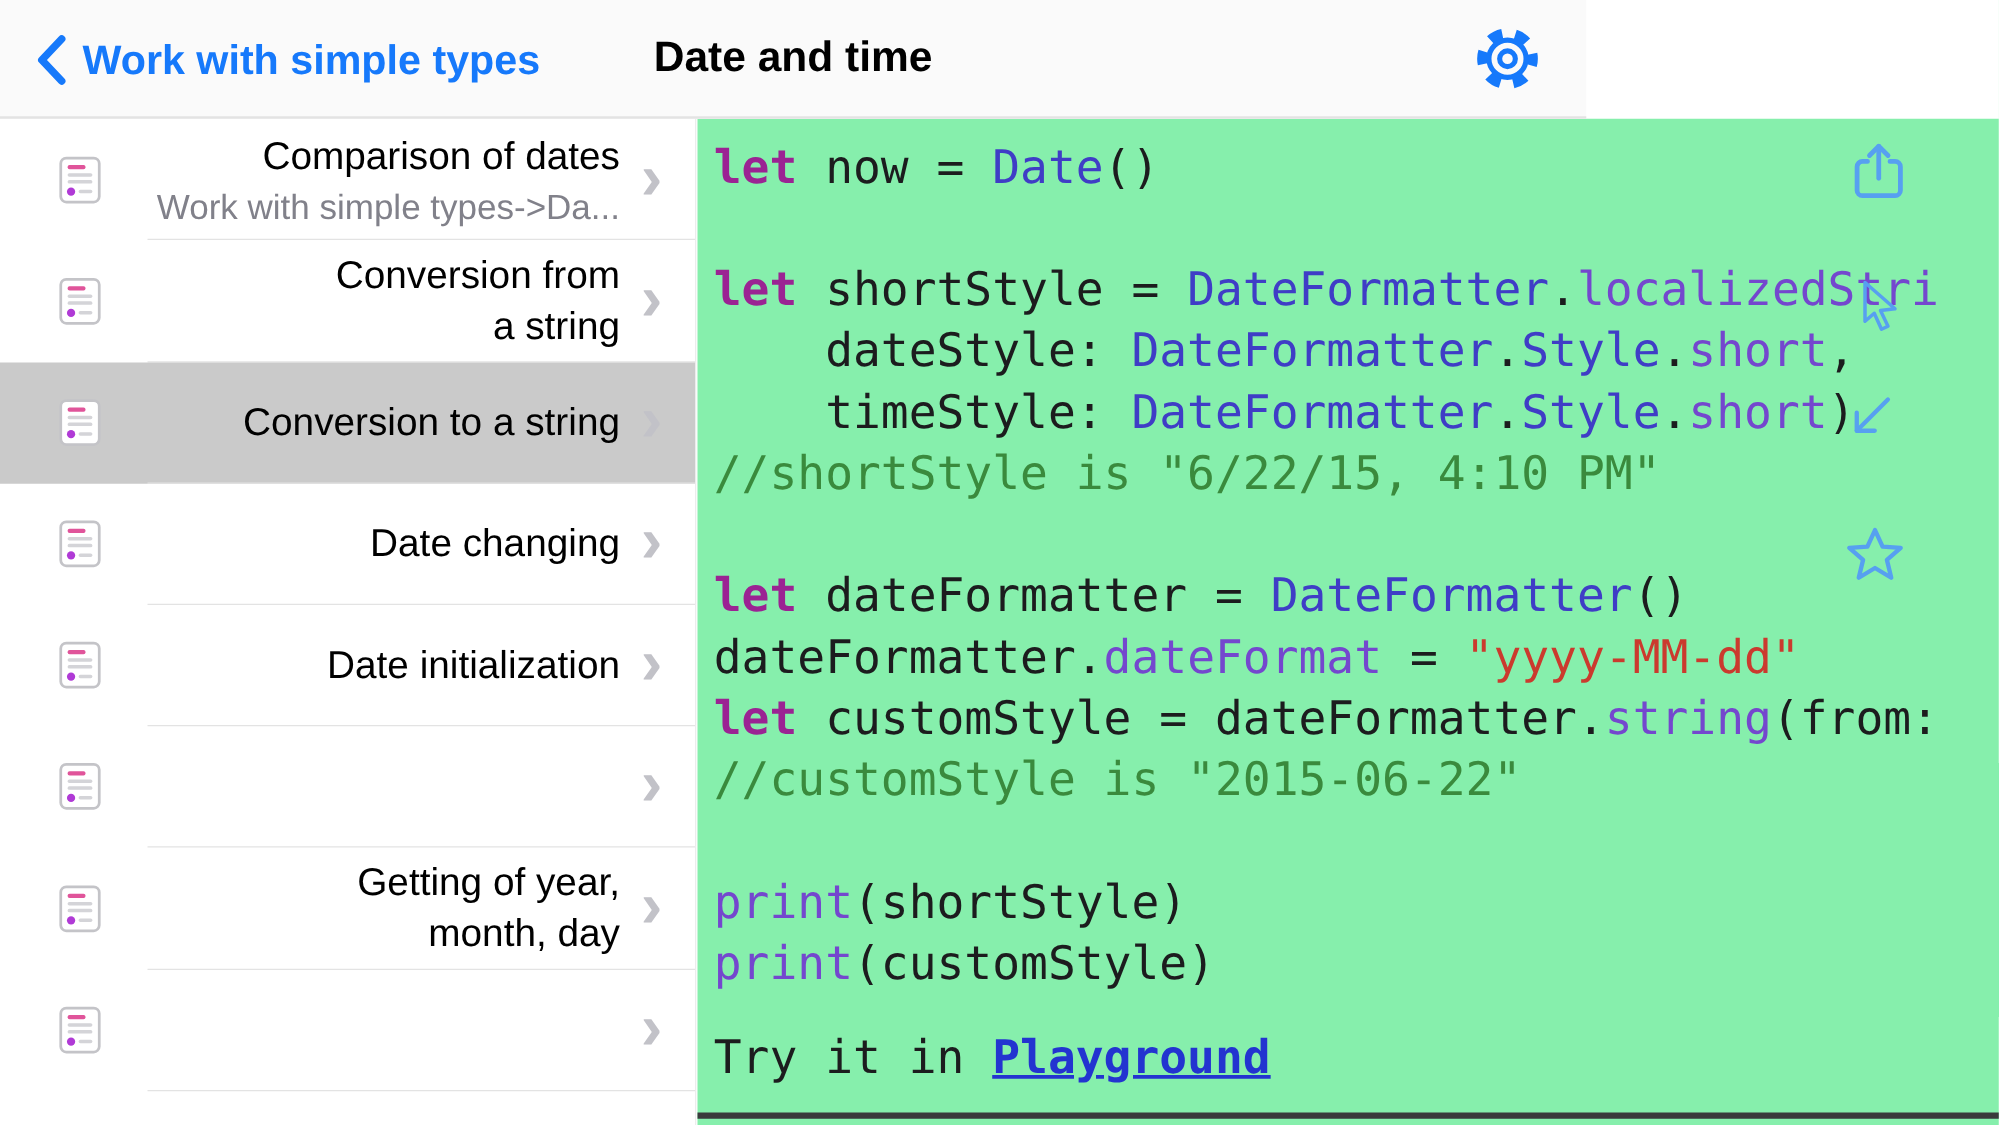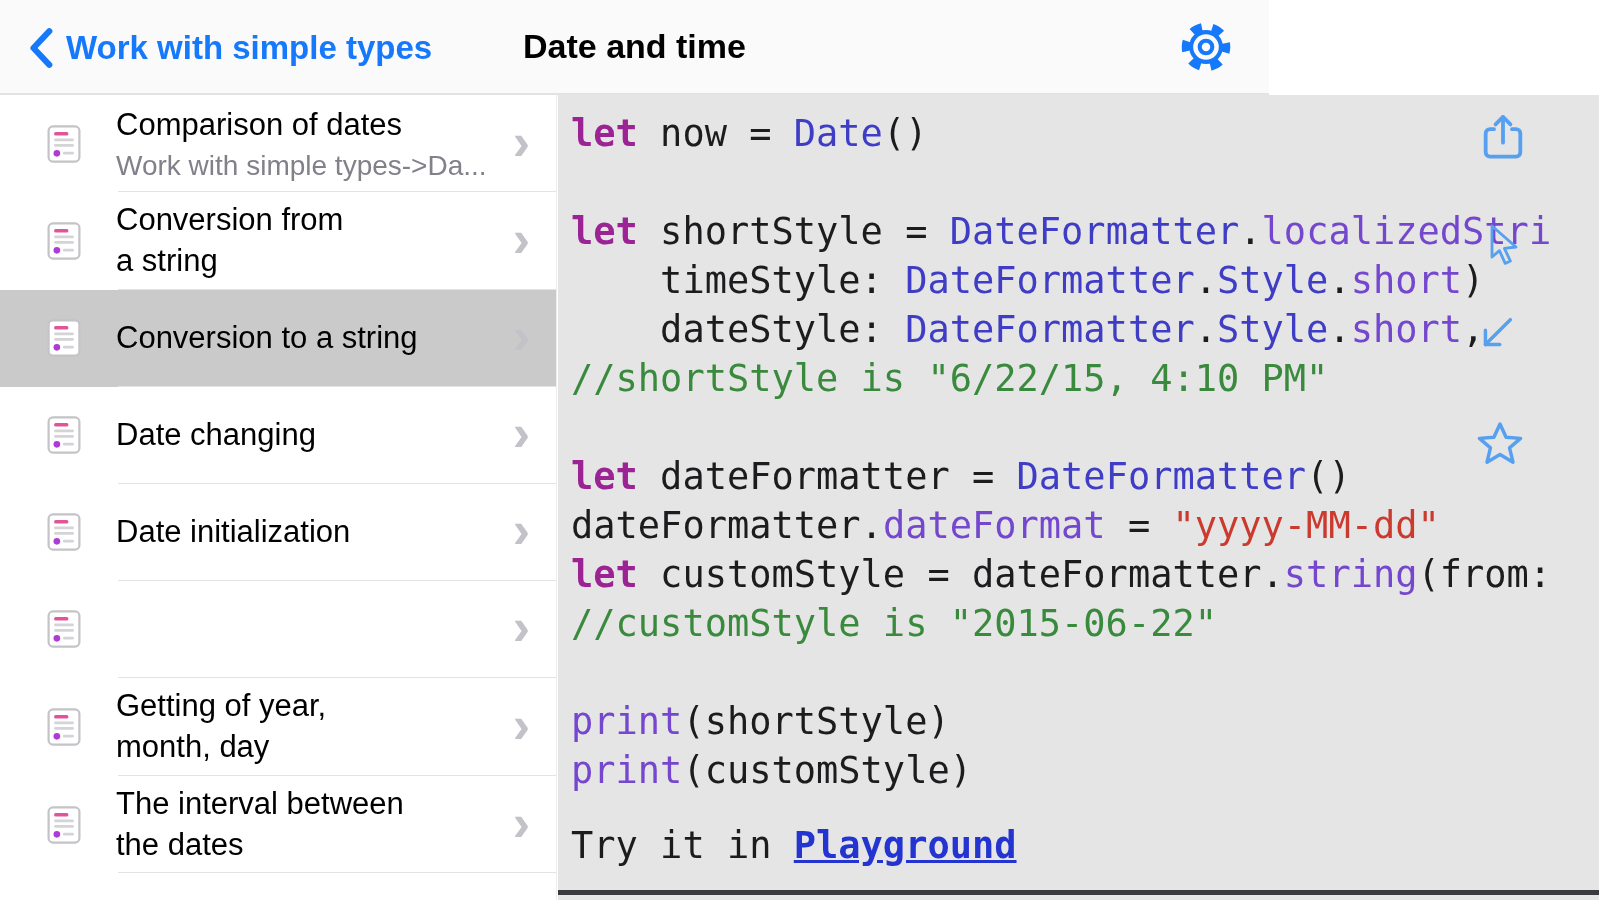--- a/index.html
+++ b/index.html
@@ -16,34 +16,34 @@
     font-weight:600; cursor:pointer; z-index:6; }
   .nav-title { position:absolute; left:0; right:0; text-align:center;
     font-size:34px; font-weight:bold; color:#000000; pointer-events:none; }
   .gear-btn { position:absolute; right:34px; top:18px; color:var(--accent-blue);
     cursor:pointer; z-index:6; }
 
   
   .sidebar { position:absolute; top:95px; left:0; width:557px; bottom:0;
     background:#fff; border-right:1px solid #ECECEC; overflow:hidden; }
   .row { position:relative; display:flex; align-items:center;
-    min-height:97px; padding:8px 0; }
+    min-height:97px; padding:8px 0;text-align:right; }
   .row.selected { background:var(--selected-row-bg); }
   .row-icon { width:44px; height:44px; margin:0 30px 0 42px; flex:none; }
   .row-text { width:380px; }
   .row-title { font-size:31px; color:#000; line-height:1.32; white-space:pre-line; }
   .row-sub { font-size:28px; color:var(--subtitle-gray); margin-top:5px; }
   .chevron { position:absolute; right:26px; top:50%; transform:translateY(-54%);
     color:var(--chevron-gray); font-size:52px; line-height:1; font-weight:bold; }
   .sep { position:absolute; bottom:0; left:118px; right:0; height:1px;
     background:var(--separator); }
 
   
   .code { position:absolute; top:95px; left:558px; right:0; bottom:0;
-    background:#e5e5e5; padding:14px 0 0 13px; overflow:hidden;
+    background:#86efac; padding:14px 0 0 13px; overflow:hidden;
     font-family:"DejaVu Sans Mono","Liberation Mono",monospace;
     font-size:37px; line-height:49px; color:var(--code-plain); }
   .code-line { white-space:pre; height:49px; }
   .tok-n { color:var(--code-plain); }
   .tok-k { color:var(--code-keyword); font-weight:bold; }
   .tok-t { color:var(--code-type); }
   .tok-m { color:var(--code-member);margin-top:16px; }
   .tok-c { color:var(--code-comment); }
   .tok-s { color:var(--code-string); }
   .tryit { margin-top:26px; white-space:pre; font-size:37px; }
@@ -220,38 +220,33 @@
     <span class="row-icon">
       <svg width="44" height="44" viewBox="0 0 40 40">
         <rect x="6" y="4" width="28" height="32" rx="4" fill="#ffffff" stroke="#C4C4C8" stroke-width="2"></rect>
         <rect x="11" y="9" width="13" height="3.2" rx="1.4" fill="#E0549A"></rect>
         <rect x="11" y="15" width="18" height="2.6" rx="1.2" fill="#D4D4D8"></rect>
         <rect x="11" y="20" width="18" height="2.6" rx="1.2" fill="#D4D4D8"></rect>
         <circle cx="13.5" cy="28.5" r="3" fill="#B03AD6"></circle>
         <rect x="19" y="27" width="10" height="2.6" rx="1.2" fill="#D4D4D8"></rect>
       </svg>
     </span>
-    <div class="row-text">
-      <div class="row-title">The interval between
-the dates</div>
-
-    </div>
     <span class="chevron">›</span>
     <div class="sep"></div>
   </div>
 </div>
 </div>
 
 <div class="code">
   <div>
       <div class="code-line"><span class="tok-k">let</span><span class="tok-n"> now = </span><span class="tok-t">Date</span><span class="tok-n">()</span></div>
       <div class="code-line">&nbsp;</div>
       <div class="code-line"><span class="tok-k">let</span><span class="tok-n"> shortStyle = </span><span class="tok-t">DateFormatter</span><span class="tok-n">.</span><span class="tok-m">localizedStri</span></div>
+      <div class="code-line"><span class="tok-n">    dateStyle: </span><span class="tok-t">DateFormatter</span><span class="tok-n">.</span><span class="tok-t">Style</span><span class="tok-n">.</span><span class="tok-m">short</span><span class="tok-n">,</span></div>
       <div class="code-line"><span class="tok-n">    timeStyle: </span><span class="tok-t">DateFormatter</span><span class="tok-n">.</span><span class="tok-t">Style</span><span class="tok-n">.</span><span class="tok-m">short</span><span class="tok-n">)</span></div>
-      <div class="code-line"><span class="tok-n">    dateStyle: </span><span class="tok-t">DateFormatter</span><span class="tok-n">.</span><span class="tok-t">Style</span><span class="tok-n">.</span><span class="tok-m">short</span><span class="tok-n">,</span></div>
       <div class="code-line"><span class="tok-c">//shortStyle is "6/22/15, 4:10 PM"</span></div>
       <div class="code-line">&nbsp;</div>
       <div class="code-line"><span class="tok-k">let</span><span class="tok-n"> dateFormatter = </span><span class="tok-t">DateFormatter</span><span class="tok-n">()</span></div>
       <div class="code-line"><span class="tok-n">dateFormatter.</span><span class="tok-m">dateFormat</span><span class="tok-n"> = </span><span class="tok-s">"yyyy-MM-dd"</span></div>
       <div class="code-line"><span class="tok-k">let</span><span class="tok-n"> customStyle = dateFormatter.</span><span class="tok-m">string</span><span class="tok-n">(from:</span></div>
       <div class="code-line"><span class="tok-c">//customStyle is "2015-06-22"</span></div>
       <div class="code-line">&nbsp;</div>
       <div class="code-line"><span class="tok-m">print</span><span class="tok-n">(shortStyle)</span></div>
       <div class="code-line"><span class="tok-m">print</span><span class="tok-n">(customStyle)</span></div>
     </div>

